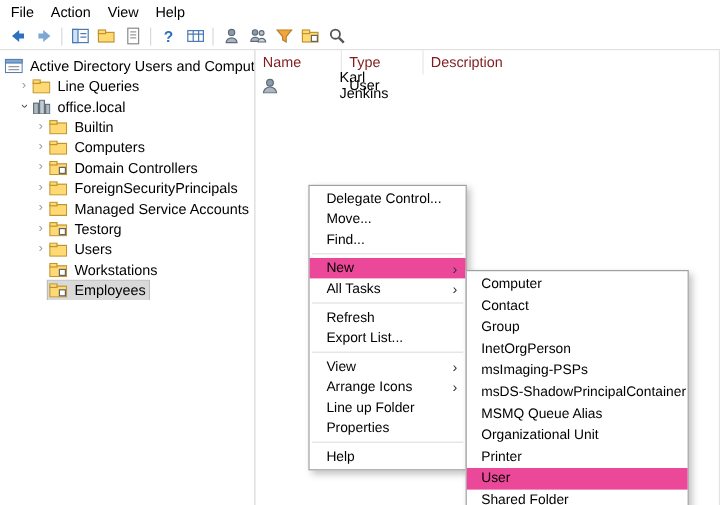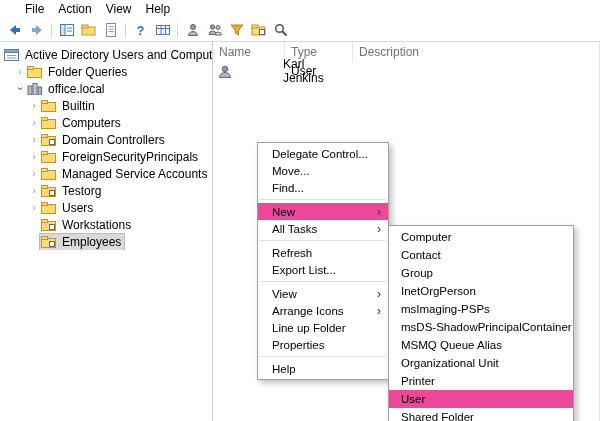--- a/index.html
+++ b/index.html
@@ -4,21 +4,21 @@
 <style>
   * { box-sizing: border-box; }
   html,body { margin:0; padding:0; }
   body { background:#fff; }
   .window {
     position:relative; width:600px; height:421px; overflow:hidden;
     background:#fff; color:#000;
     font-family:"Liberation Sans", sans-serif; font-size:12px;
   }
   
-  .menubar { height:19px; display:flex; padding-left:18px; background:#fff; }
+  .menubar { height:19px; display:flex; align-items:center; padding-left:2px; background:#fff; }
   .menubar .mitem { padding:2px 7px; cursor:default; }
   
   .toolbar { height:23px; display:flex; align-items:center; padding:0 4px; gap:1px;
              border-bottom:1px solid #d9d9d9; background:#fff; }
   .tb-btn { width:21px; height:20px; display:flex; align-items:center; justify-content:center; }
   .tb-sep { width:1px; height:15px; background:#d9d9d9; margin:0 3px; }
   .help-glyph { color:#2f71bd; font-weight:bold; font-size:13px; line-height:1; }
   
   .content { display:flex; height:379px; }
   .tree-pane { width:212px; flex:none; overflow:hidden; padding-top:4px; background:#fff; }
@@ -29,35 +29,35 @@
   .tree-row.d0 { padding-left:3px; }
   .tree-row.d1 { padding-left:14px; }
   .tree-row.d2 { padding-left:28px; }
   .chev { width:12px; flex:none; text-align:center; color:#9a9a9a; font-size:11px; line-height:1; }
   .chev.expanded { display:inline-block; transform:rotate(90deg); color:#4d4d4d; width:12px; }
   .chev.none { visibility:hidden; }
   .ticon { flex:none; margin:0 3px 0 1px; display:flex; align-items:center; }
   .tlabel { padding:1px 3px; }
   .sel-box { display:flex; align-items:center; background:#d9d9d9; outline:1px solid #bcbcbc; }
   
-  .list-header { display:flex; height:20px; align-items:center; color:#737373; }
+  .list-header { display:flex; height:20px; align-items:center; color:#7f1d1d; }
   .hcol { padding:0 6px; height:100%; display:flex; align-items:center; border-right:1px solid #e7e7e7; }
   .hcol.c-name { width:72px; }
   .hcol.c-type { width:68px; }
   .hcol.c-desc { flex:1; border-right:none; }
   .list-row { display:flex; align-items:center; height:18px; }
   .cell { padding:0 6px; display:flex; align-items:center; gap:4px; }
   .cell.c-name { width:72px; padding-left:4px;gap:48px; }
   .cell.c-type { width:68px; }
   .cell.c-desc { flex:1; }
   
   .menu { position:absolute; background:#fff; border:1px solid #a0a0a0;
           box-shadow:3px 3px 6px rgba(0,0,0,.25); padding:2px 0;
           font-size:11.5px; z-index:10; }
-  .context-menu { left:257px; top:142px; width:132px; }
+  .context-menu { left:257px; top:154px; width:132px; }
   .submenu { left:388px; top:225px; width:186px; }
   .mi { height:17px; display:flex; align-items:center; padding:0 8px 0 14px;
         position:relative; white-space:nowrap; overflow:hidden; cursor:default; }
   .submenu .mi { height:18px; padding-left:12px; }
   .mi.hl { background:#ec4899; }
   .mi .sub-arrow { position:absolute; right:7px; top:50%; transform:translateY(-50%);
                    font-size:12px; color:#333; }
   .msep { height:1px; background:#e0e0e0; margin:3px 2px; }
 </style>
 </head>
@@ -170,21 +170,21 @@
       </div>
 
       <div class="tree-row d1">
         <span class="chev">›</span>
         <span class="ticon">
           <svg width="15" height="12">
               <rect x="0.5" y="2.5" width="14" height="9" fill="#ffd973" stroke="#c0952f"></rect>
               <rect x="0.5" y="0.5" width="6" height="3" fill="#ffd973" stroke="#c0952f"></rect>
             </svg>
         </span>
-        <span class="tlabel">Folder Queries</span>
+        <span class="tlabel">Line Queries</span>
       </div>
 
       <div class="tree-row d1">
         <span class="chev expanded">›</span>
         <span class="ticon">
           <svg width="15" height="12">
               <rect x="1" y="3" width="4" height="9" fill="#aeb9c4" stroke="#66707a"></rect>
               <rect x="6" y="0.5" width="4" height="11.5" fill="#c3ccd5" stroke="#66707a"></rect>
               <rect x="11" y="4" width="3.5" height="8" fill="#aeb9c4" stroke="#66707a"></rect>
             </svg>

